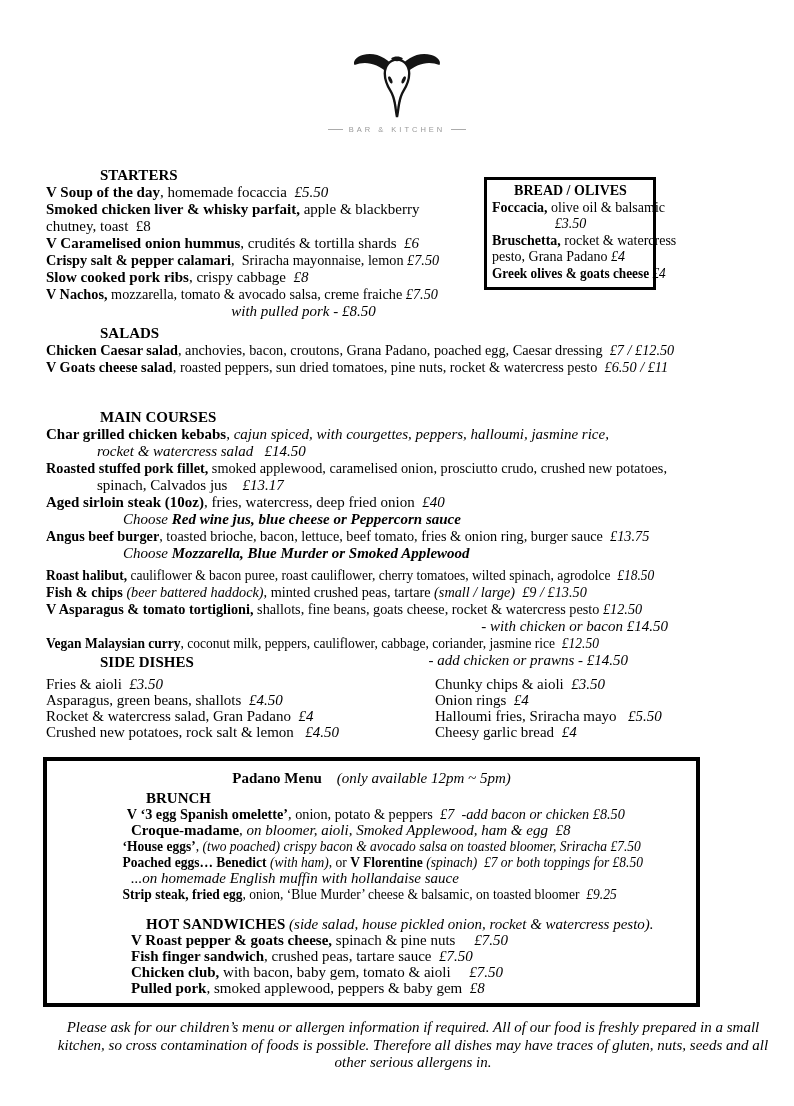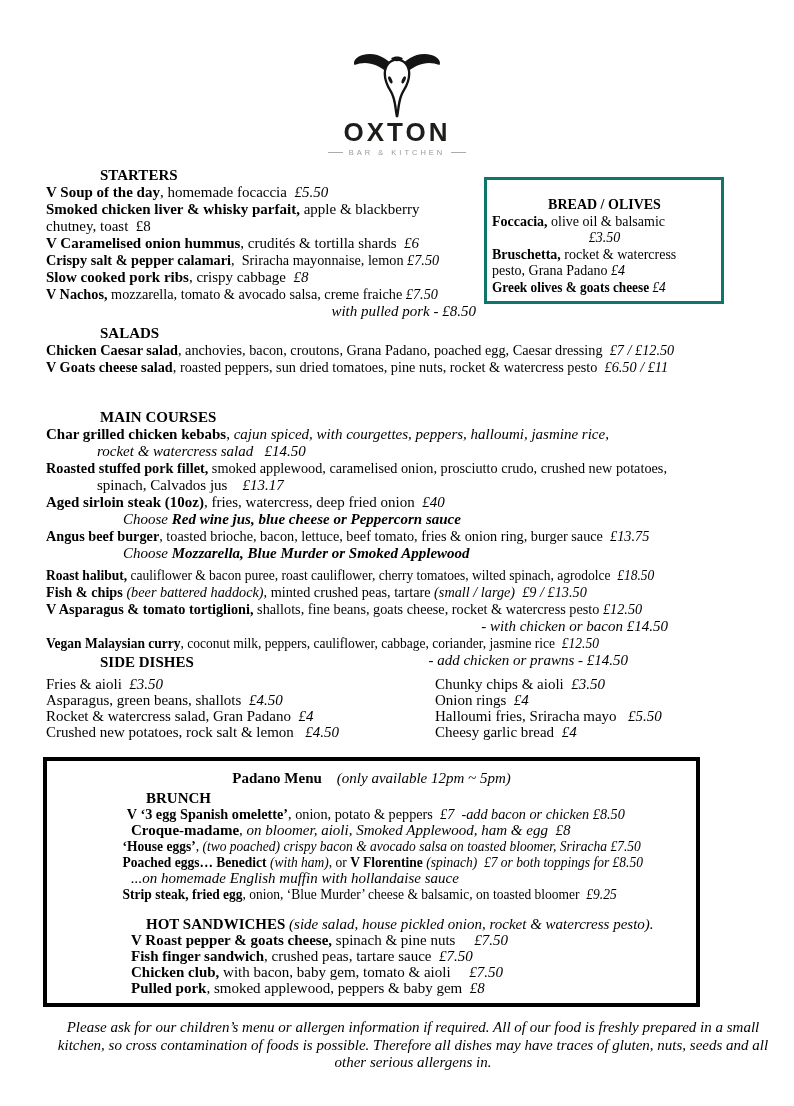--- a/index.html
+++ b/index.html
@@ -6,42 +6,42 @@
   .page{position:relative;width:794px;height:1106px;background:#ffffff;color:#000;
         font-family:"Liberation Serif","DejaVu Serif",serif;overflow:hidden;margin:0 auto;}
   .line{white-space:pre;}
   .seg{}
   .s-r{font-weight:normal;font-style:normal;}
   .s-b{font-weight:bold;}
   .s-i{font-style:italic;}
   .s-bi{font-weight:bold;font-style:italic;}
   .head{padding-left:54px;}
   .c{text-align:center;}
-  .pc{text-align:right;padding-left:85px;}
+  .pc{text-align:center;padding-left:85px;}
   .ind{padding-left:51px;}
   .ind2{padding-left:77px;}
   .r1{text-align:right;padding-right:44px;}
   .r2{text-align:right;padding-right:84px;}
   .cond90{transform:scaleX(.90);transform-origin:0 50%;}
   .cond95{transform:scaleX(.95);transform-origin:0 50%;}
   .mt5{margin-top:5px;}
   .mt14{margin-top:14px;}
 
   #logo{position:absolute;top:46px;left:0;width:100%;text-align:center;}
   #logo svg{display:block;margin:0 auto;}
   .logo-title{font-family:"Liberation Sans","DejaVu Sans",sans-serif;font-weight:bold;
               font-size:26px;letter-spacing:3px;line-height:1;margin-top:-3px;}
   .logo-sub{display:flex;align-items:center;justify-content:center;gap:6px;margin-top:3px;}
   .logo-sub .txt{font-family:"Liberation Sans","DejaVu Sans",sans-serif;font-size:7.5px;
                  letter-spacing:3px;}
   .logo-sub .rule{width:15px;height:1px;background:#ababab;}
 
   #starters{position:absolute;left:46px;top:167px;width:430px;font-size:15px;line-height:17px;}
-  #bread-box{position:absolute;left:484px;top:177px;width:240px;border:3px solid #0f766e;
-             box-sizing:border-box;padding:17px 4px 5px 5px;font-size:14px;line-height:16.5px;}
+  #bread-box{position:absolute;left:484px;top:177px;width:172px;border:3px solid #000000;
+             box-sizing:border-box;padding:3px 4px 5px 5px;font-size:14px;line-height:16.5px;}
   #salads{position:absolute;left:46px;top:325px;width:666px;font-size:15px;line-height:17px;}
   #mains{position:absolute;left:46px;top:409px;width:666px;font-size:15px;line-height:17px;}
   #sides{position:absolute;left:46px;top:654px;width:666px;font-size:15px;line-height:16px;}
   .sides-row{display:flex;margin-top:6px;}
   .sides-col-left{width:389px;}
   .sides-col-right{flex:1;}
   #lunch-box{position:absolute;left:43px;top:757px;width:657px;height:250px;border:4px solid #000;
              box-sizing:border-box;padding:7px 0 0 0;font-size:15px;line-height:16px;}
   #lunch-box .li{padding-left:84px;}
   #lunch-box .lh{padding-left:99px;}
@@ -58,21 +58,20 @@
     <svg width="92" height="76" viewBox="0 0 100 84" fill="#141414">
       <path d="M49,26 C40,13 26,6 12,10 C5,12 1,17 3,21 C15,16 28,19 40,30 C44,33.5 47,31 49,26 Z"></path>
       <path d="M51,26 C60,13 74,6 88,10 C95,12 99,17 97,21 C85,16 72,19 60,30 C56,33.5 53,31 51,26 Z"></path>
       <path d="M50,15 C42.5,15 36.5,21.5 36.5,30.5 C36.5,38.5 39.5,44.5 43,50 C45.8,54.5 47,59.5 48,65.5 C49,72.5 49.5,76.5 50,78.5 C50.5,76.5 51,72.5 52,65.5 C53,59.5 54.2,54.5 57,50 C60.5,44.5 63.5,38.5 63.5,30.5 C63.5,21.5 57.5,15 50,15 Z" fill="#ffffff" stroke="#141414" stroke-width="2.6"></path>
       <path d="M43.5,13.5 C45,18 55,18 56.5,13.5 C53,10.8 47,10.8 43.5,13.5 Z"></path>
       <ellipse cx="42.6" cy="37.5" rx="1.8" ry="4.2" transform="rotate(-24 42.6 37.5)"></ellipse>
       <ellipse cx="57.4" cy="37.5" rx="1.8" ry="4.2" transform="rotate(24 57.4 37.5)"></ellipse>
       <path d="M46.8,60.5 C47.6,63.5 48.2,65.5 48.5,67.5 M53.2,60.5 C52.4,63.5 51.8,65.5 51.5,67.5" stroke="#141414" stroke-width="1.3" fill="none" stroke-linecap="round"></path>
       <path d="M48.2,71.5 C49,75.5 51,75.5 51.8,71.5 C50.7,72.6 49.3,72.6 48.2,71.5 Z"></path>
     </svg>
-    <div class="logo-title" style="color:#1d1d1b;">OXTON</div>
     <div class="logo-sub">
       <span class="rule"></span>
       <span class="txt" style="color:#999999;">BAR &amp; KITCHEN</span>
       <span class="rule"></span>
     </div>
   </div>
 
   <div id="starters">
       <div class="line head"><span class="seg s-b">STARTERS</span></div>
       <div class="line"><span class="seg s-b">V Soup of the day</span><span class="seg s-r">, homemade focaccia  </span><span class="seg s-i">£5.50</span></div>

